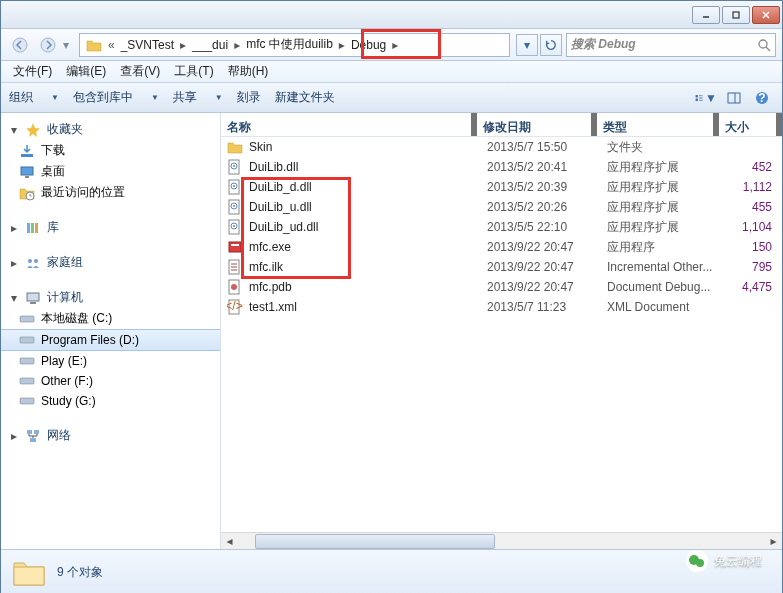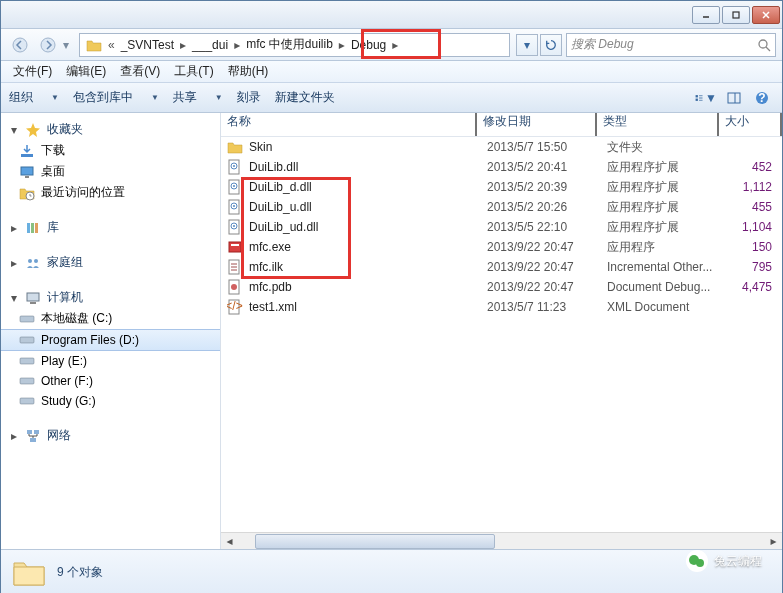--- a/index.html
+++ b/index.html
@@ -19,21 +19,21 @@
 .nav-arrow svg { width: 16px; height: 16px; }
 .nav-dd { width: 12px; color: #7a8ca0; }
 
 .breadcrumb { flex: 1; height: 24px; background: #fff; border: 1px solid #a8b8cc; display: flex; align-items: center; padding: 0 2px; overflow: hidden; }
 .bc-icon { width: 16px; height: 16px; margin: 0 4px; display: inline-block; }
 .bc-seg { padding: 0 4px; color: #222; cursor: default; white-space: nowrap; }
 .bc-sep { color: #555; padding: 0 2px; }
 .bc-refresh { display: flex; gap: 2px; margin-left: 2px; }
 .bc-refresh .btn { width: 22px; height: 22px; border: 1px solid #a8b8cc; background: linear-gradient(to bottom,#f6fafd,#e4eef8); display:flex; align-items:center; justify-content:center; color:#3a6aa0; }
 
-.searchbox { width: 210px; height: 24px; background: #fff; border: 1px solid #a8b8cc; display: flex; align-items: center; padding: 0 4px; color: #888; font-style: italic; gap:4px;}
+.searchbox { width: 210px; height: 24px; background: #fff; border: 1px solid #a8b8cc; display: flex; align-items: center; padding: 0 4px; color: #888; font-style: italic; gap:4px;font-weight:bold;}
 .searchbox svg { width: 14px; height: 14px; flex-shrink:0; }
 
 .menubar { height: 22px; background: linear-gradient(to bottom,#f7fbff,#eaf2fb); border-bottom: 1px solid #c8d6e8; display: flex; align-items: center; padding-left: 6px; gap: 2px; }
 .menubar .mi { padding: 2px 6px; color: #222; cursor: default; }
 
 .toolbar { height: 30px; background: linear-gradient(to bottom,#f2f7fd,#dbe7f4); border-bottom: 1px solid #b8c8db; display: flex; align-items: center; padding: 0 8px; gap: 14px; color: #1a3a60; }
 .toolbar .tb { display: flex; align-items: center; gap: 18px; cursor: default; }
 .toolbar .tb .dd { font-size: 8px; color: #3a5a80; }
 .toolbar-right { margin-left: auto; display: flex; gap: 4px; align-items:center; }
 .toolbar-right .ibtn { width: 24px; height: 22px; border: 1px solid transparent; display:flex; align-items:center; justify-content:center; color:#3a6aa0; }
@@ -42,21 +42,21 @@
 .sidebar { width: 220px; background: #fff; border-right: 1px solid #d8e0ea; overflow-y: auto; padding: 6px 0; position:relative;}
 .sidebar .group { margin-bottom: 14px; }
 .sidebar .grow { display: flex; align-items: center; padding: 2px 6px 2px 18px; gap: 6px; cursor: default; }
 .sidebar .grow.hdr { padding-left: 8px; color: #1a3a60; }
 .sidebar .grow.sel { background: linear-gradient(to bottom,#e8f2fd,#d4e6fa); border: 1px solid #a8c4e8; border-left:none; border-right:none; }
 .sidebar .tw { width: 10px; text-align: center; color: #555; }
 .sidebar .ic { width: 16px; height: 16px; display: inline-flex; align-items:center; justify-content:center; flex-shrink:0; }
 
 .files { flex: 1; background: #fff; display: flex; flex-direction: column; position:relative; }
 .colhdr { height: 24px; border-bottom: 1px solid #e0e6ee; display: flex; align-items: center; color: #2a4a70; }
-.colhdr .col { padding: 0 6px; border-right: 2px solid #737373; height: 100%; display: flex; align-items: flex-start; }
+.colhdr .col { padding: 0 6px; border-right: 6px solid #737373; height: 100%; display: flex; align-items: flex-end; font-weight: bold; }
 .col-name { width: 256px; }
 .col-date { width: 120px; }
 .col-type { width: 122px; }
 .col-size { flex: 1; text-align:right; padding-right:10px; }
 
 .filelist { flex: 1; overflow: hidden; }
 .frow { display: flex; align-items: center; height: 20px; padding-left: 6px; color: #222; }
 .frow .fic { width: 16px; height: 16px; margin-right: 6px; display:inline-flex; align-items:center; justify-content:center; }
 .frow .fname { width: 232px; }
 .frow .fdate { width: 120px; color: #555; padding-left:6px;}

